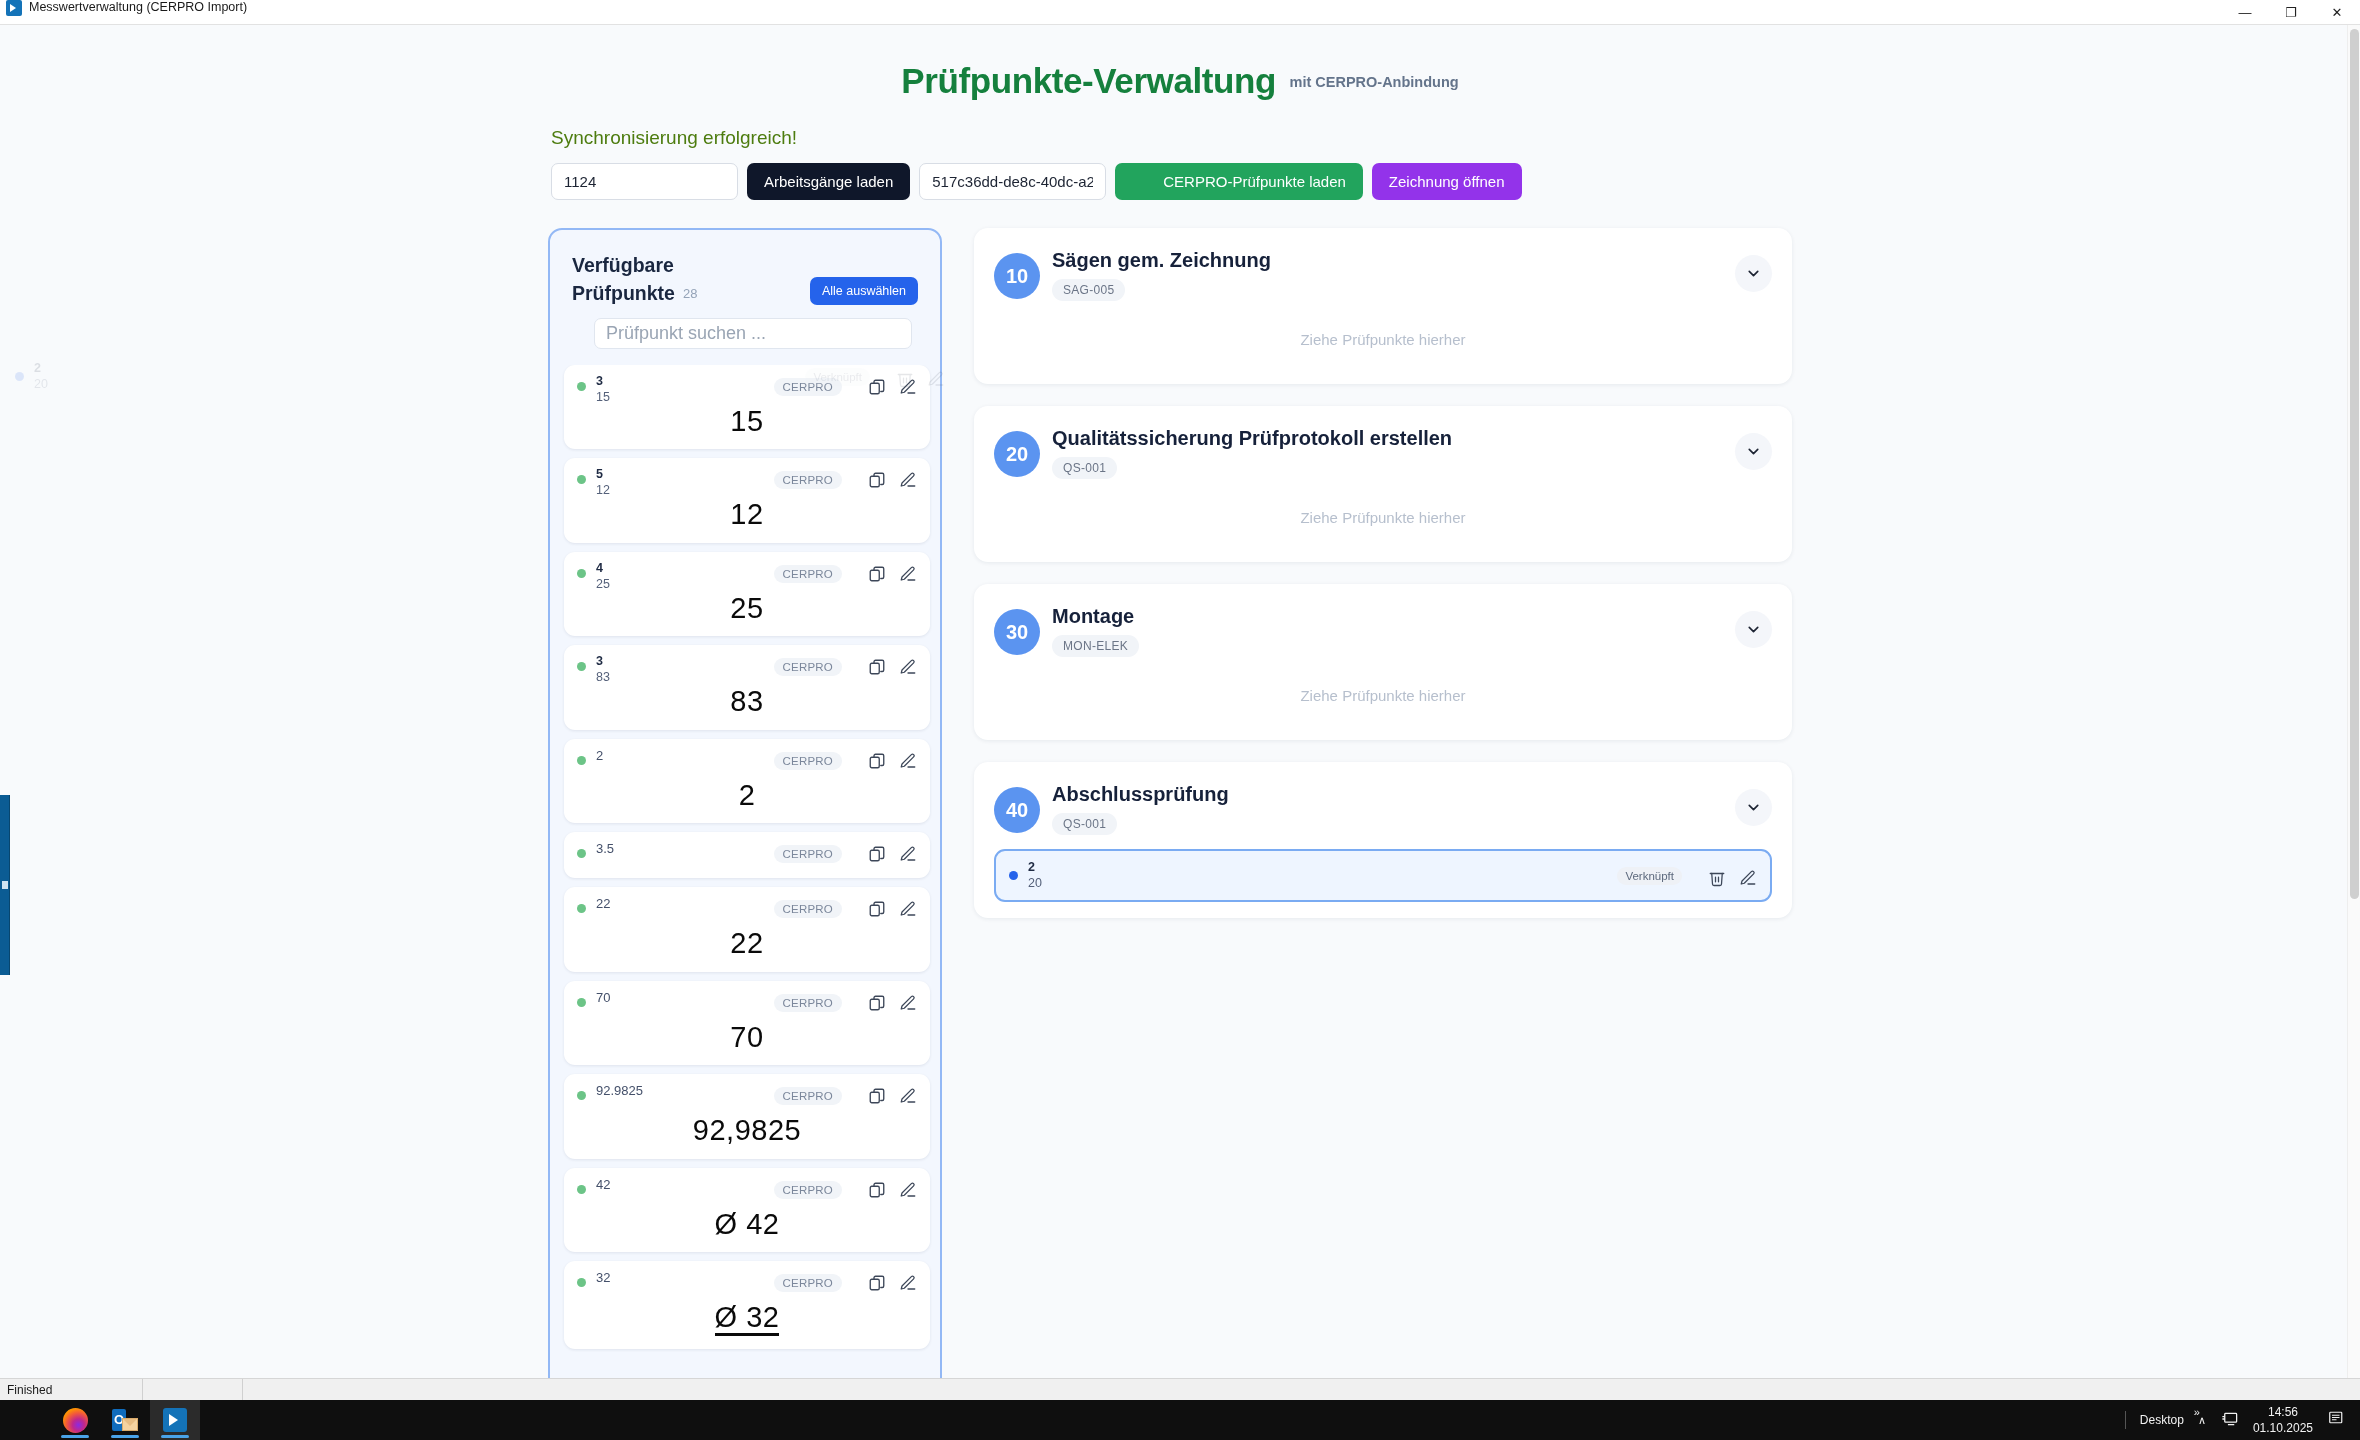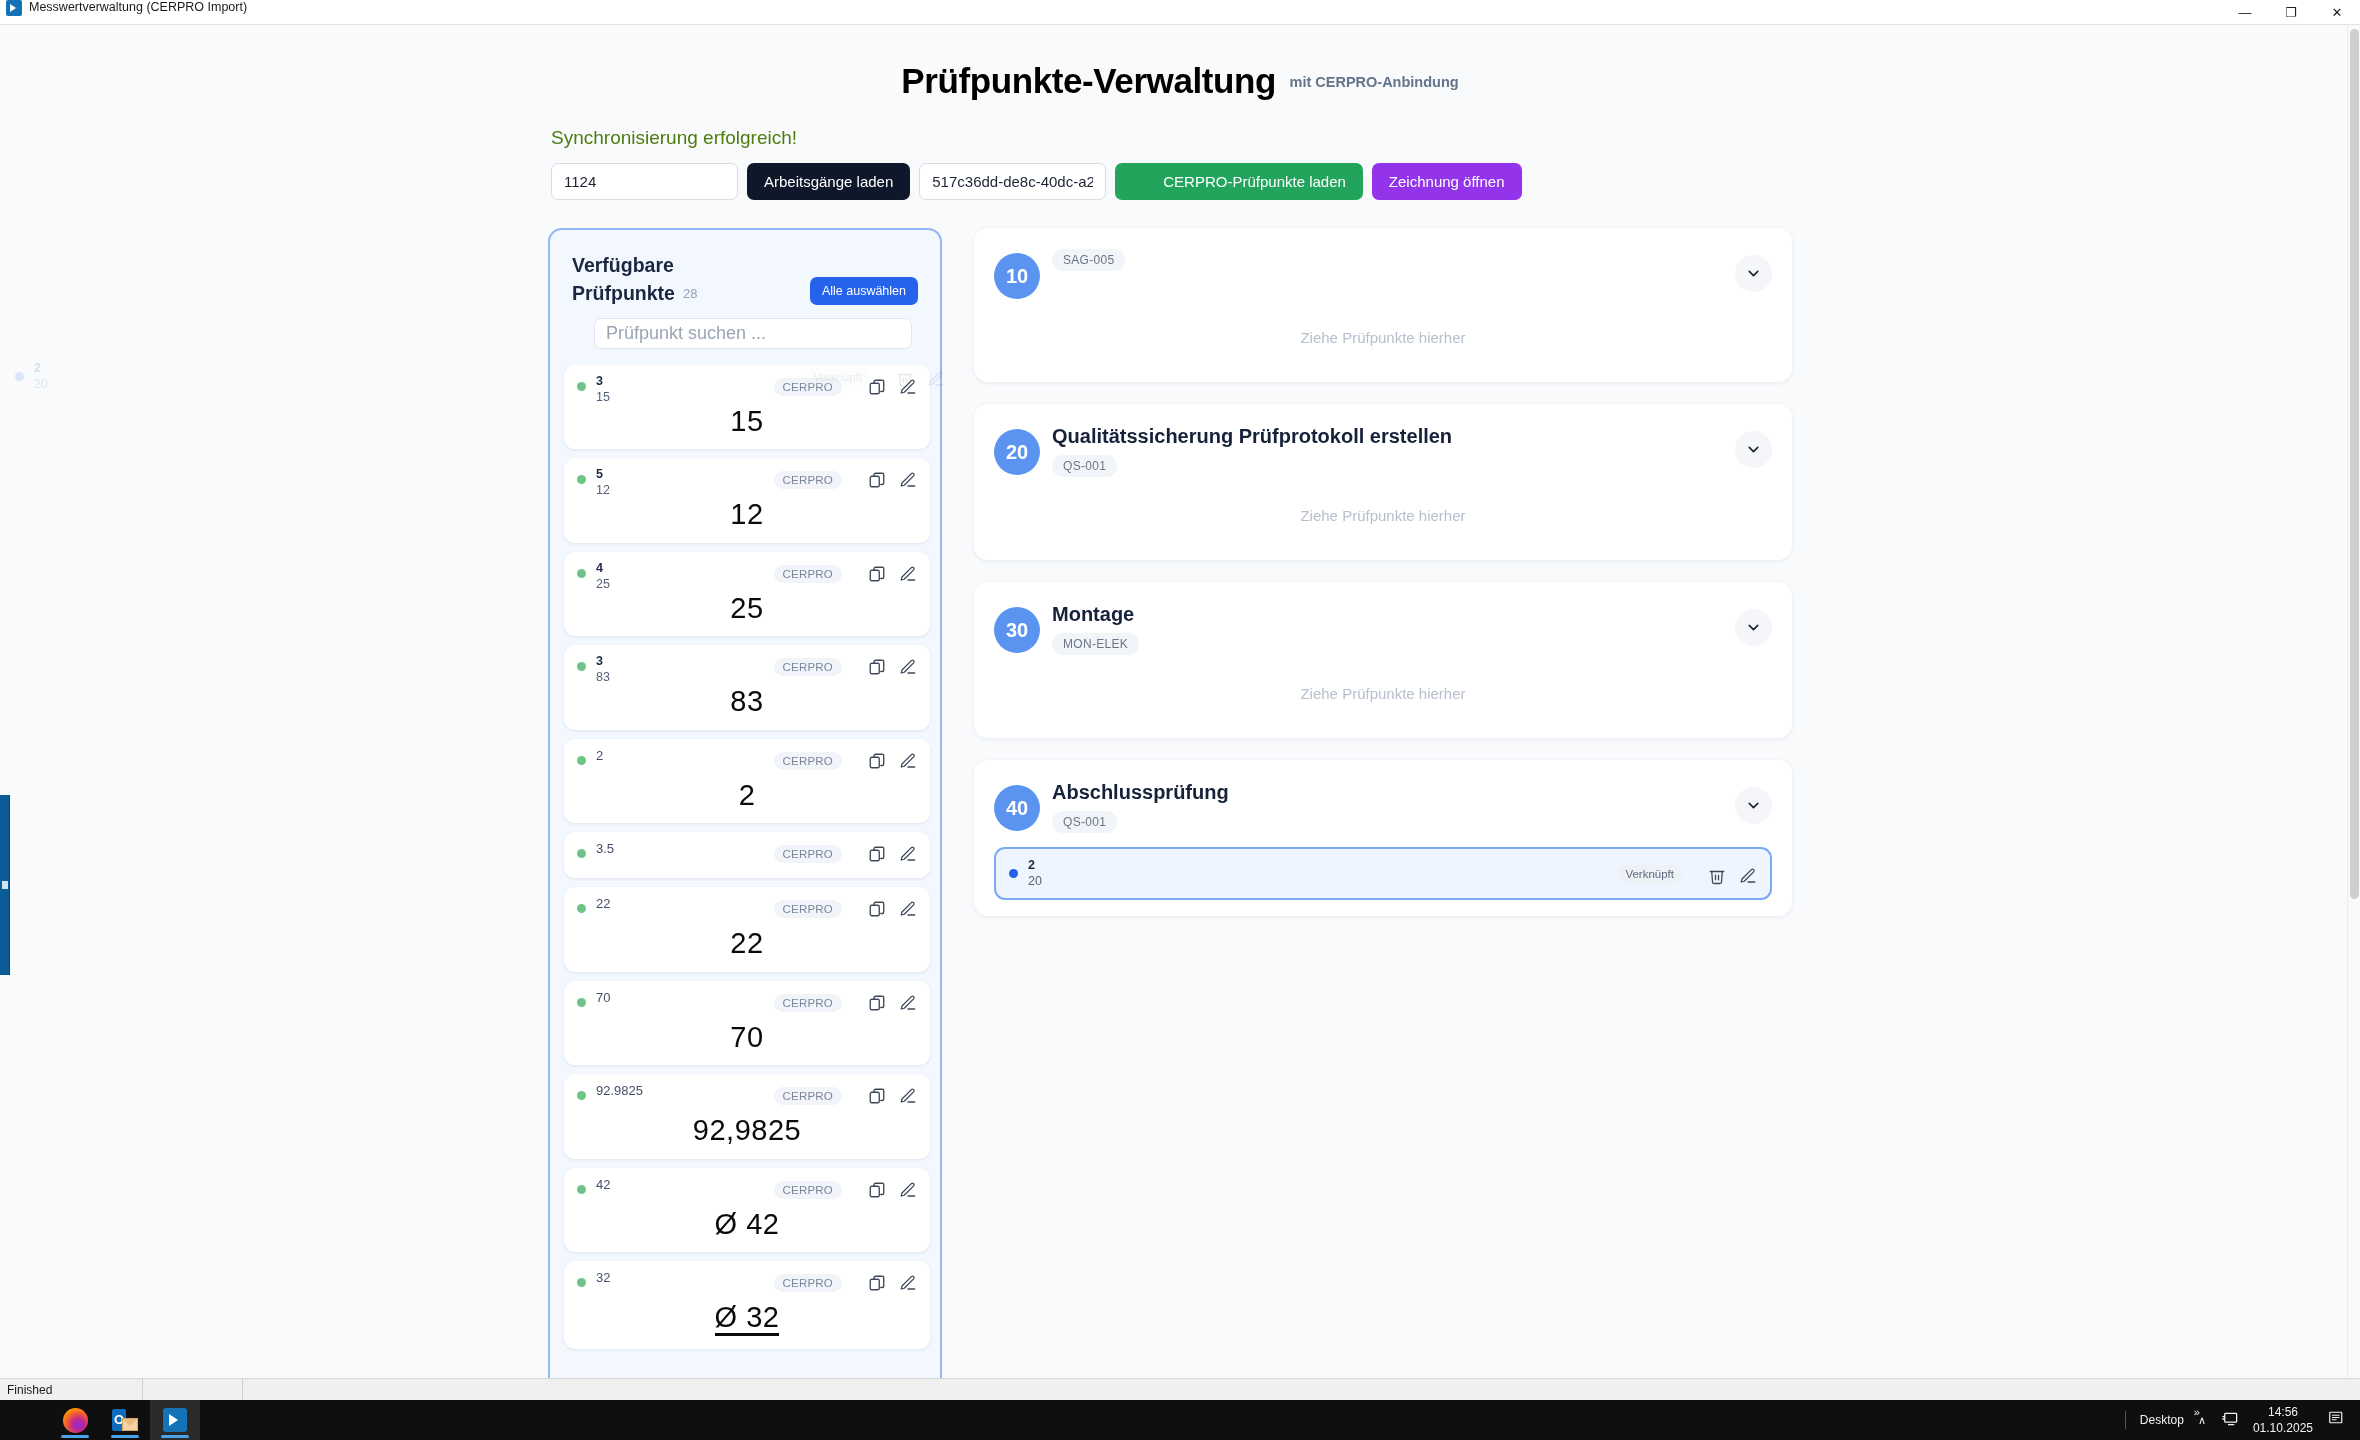--- a/index.html
+++ b/index.html
@@ -99,21 +99,21 @@
 
   
   .header {
     padding-top: 36px;
     text-align: center;
   }
   .h-title {
     display: inline-block;
     font-size: 35px;
     font-weight: bold;
-    color: #000000;
+    color: #15803d;
     letter-spacing: -0.4px;
   }
   .h-sub {
     display: inline-block;
     font-size: 14.5px;
     font-weight: bold;
     color: #64748b;
     margin-left: 9px;
     vertical-align: 6px;
   }
@@ -781,21 +781,21 @@
             </div>
             <div class="pp-preview"><span class="pv under">Ø 32</span></div>
           </div>
         </div>
     </div>
 
     <div class="right-col" id="op-list">
         <div class="op-card">
           <div class="op-head">
             <div class="op-num">10</div>
-            <div class="op-meta"><div class="op-code">SAG-005</div></div>
+            <div class="op-meta"><div class="op-title">Sägen gem. Zeichnung</div><div class="op-code">SAG-005</div></div>
             <div class="op-chev">
               <svg width="17" height="17" viewBox="0 0 24 24" fill="none" stroke="#1d2433" stroke-width="2.3" stroke-linecap="round" stroke-linejoin="round">
                 <polyline points="6 9 12 15 18 9"></polyline>
               </svg>
             </div>
           </div>
           <div class="op-drop">Ziehe Prüfpunkte hierher</div>
         </div>
         <div class="op-card">
           <div class="op-head">

